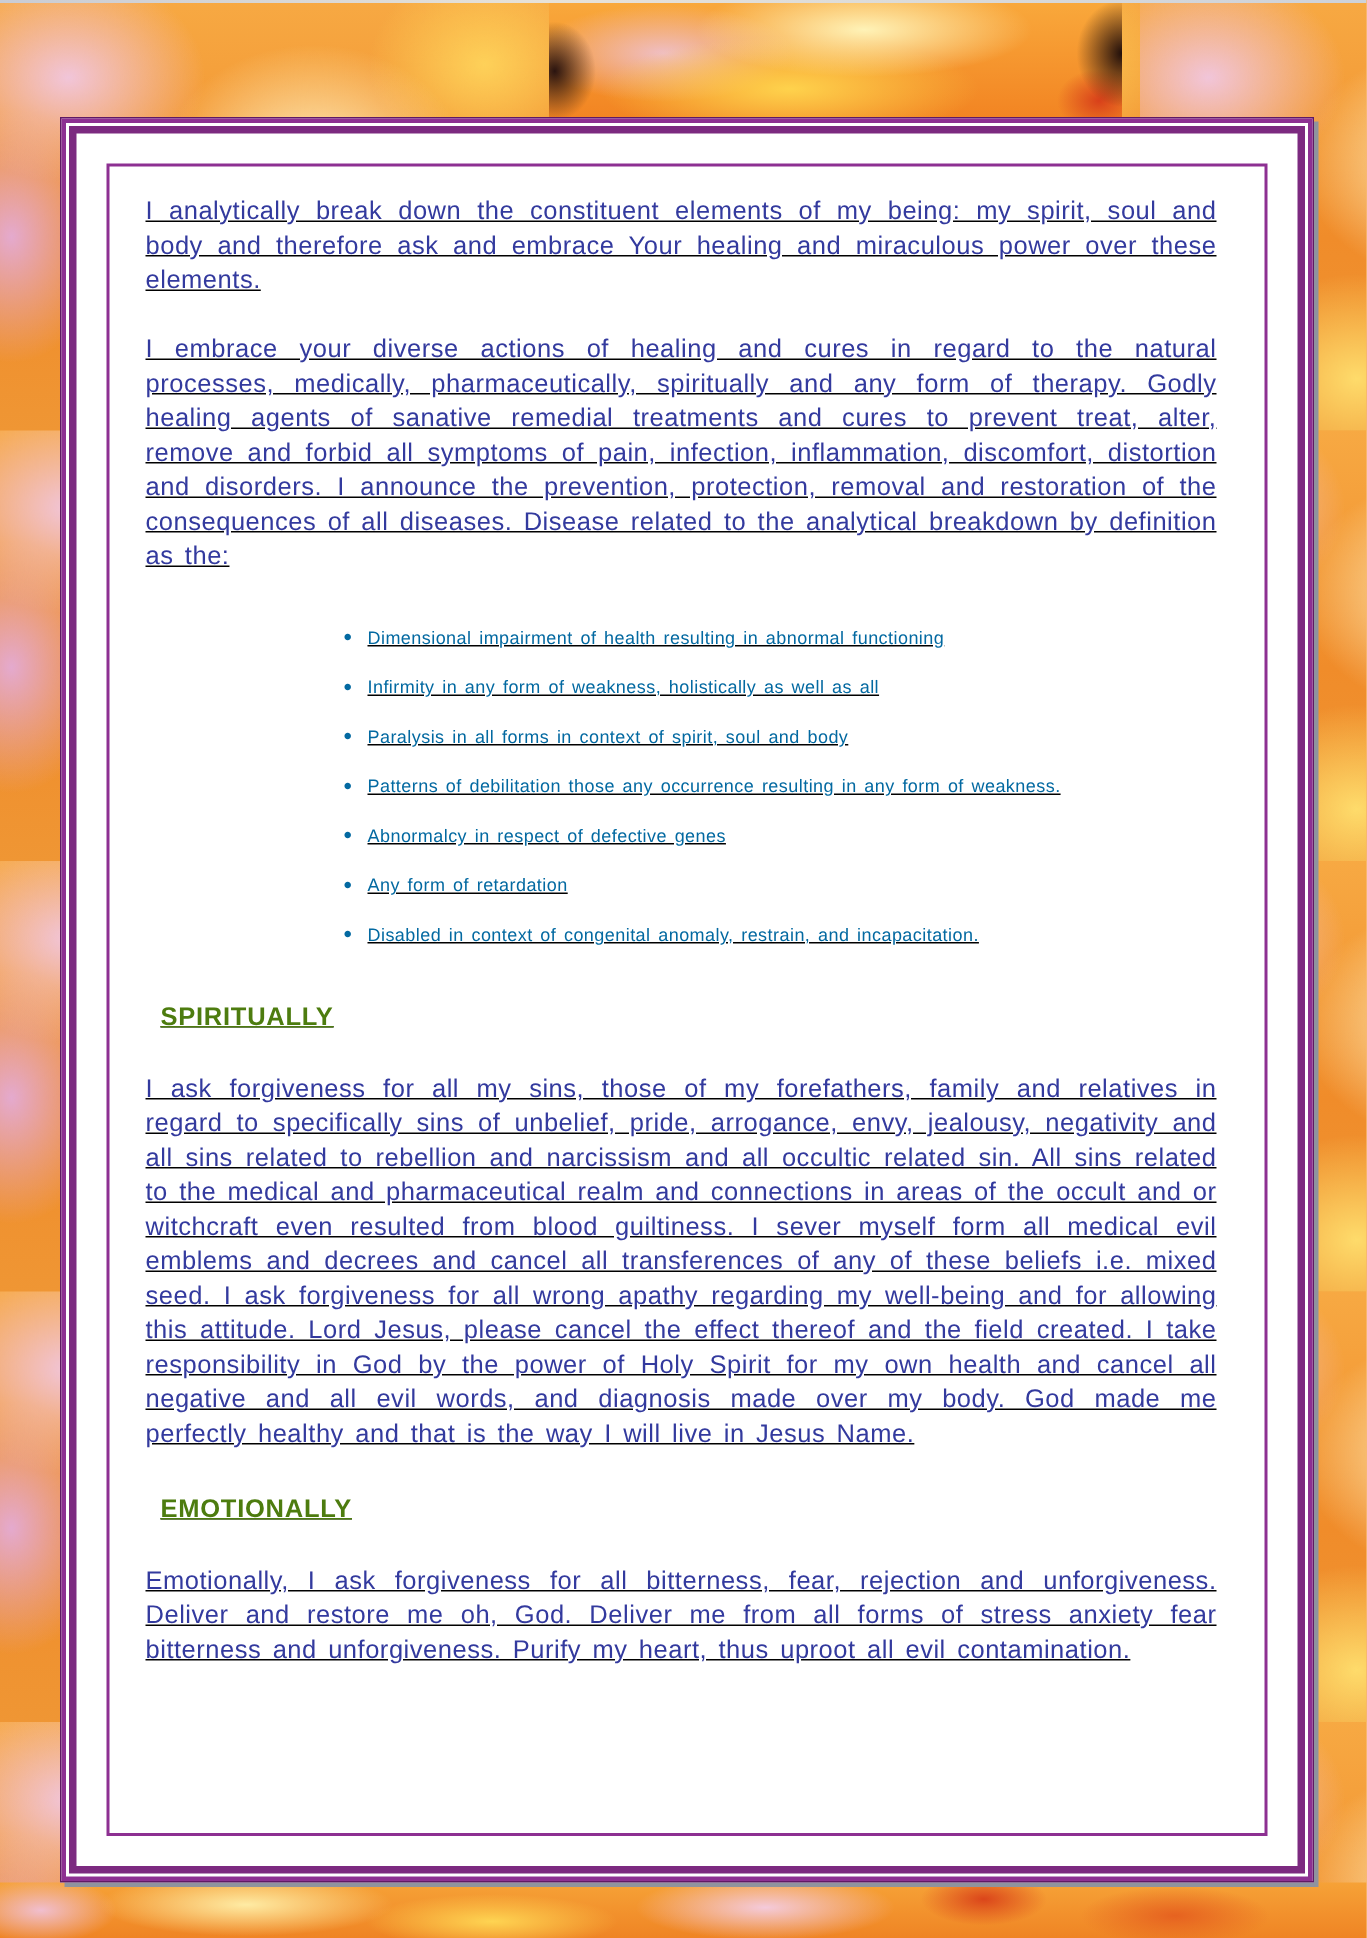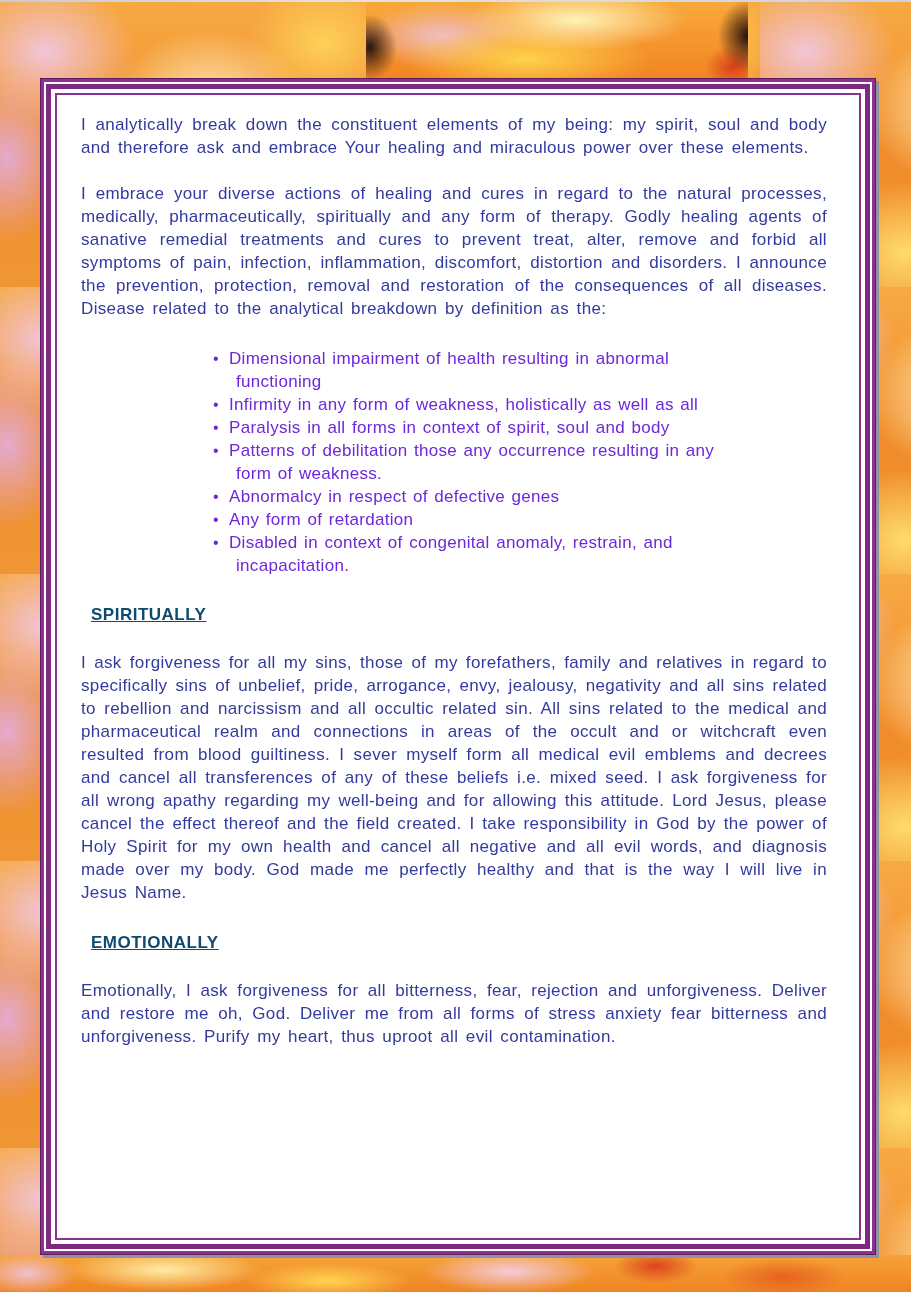--- a/index.html
+++ b/index.html
@@ -72,21 +72,22 @@
   .frame-mid {
     position: absolute; inset: 0;
     box-sizing: border-box;
     border: 3px solid #8d3092;
     padding: 2px;
   }
   .frame-inner {
     height: 100%;
     box-sizing: border-box;
     border: 5px solid #7c2a80;
-    padding: 4px;
+    padding: 20px;
+    text-decoration: underline;
   }
   .page-body {
     height: 100%;
     box-sizing: border-box;
     border: 2px solid #8d3092;
     padding: 18px 32px 0 24px;
     overflow: hidden;
   }
 
   
@@ -97,41 +98,41 @@
     line-height: 23px;
     text-align: justify;
     letter-spacing: .35px;
     word-spacing: 2.5px;
   }
   .disease-list {
     list-style: none;
     margin: 27px 0 26px 130px;
     padding: 0;
     max-width: 528px;
-    color: #6d28d9;
-    font-size: 17px;
-    line-height: 23px;
+    color: #0369a1;
+    font-size: 12px;
+    line-height: 33px;
     letter-spacing: .3px;
     word-spacing: 1.5px;
   }
   .disease-list li {
     position: relative;
     padding-left: 25px;
     text-indent: -7px;
   }
   .disease-list li::before {
     content: "\2022";
     position: absolute;
     left: 2px; top: 0;
     text-indent: 0;
     font-size: 16px;
   }
   .section-heading {
     margin: 0 0 25px 10px;
-    color: #0c4a6e;
+    color: #4d7c0f;
     font-size: 17px;
     line-height: 23px;
     font-weight: bold;
     text-decoration: underline;
     letter-spacing: .5px;
   }
   .section-heading.second { margin-top: 27px; }
 </style>
 </head>
 <body>

